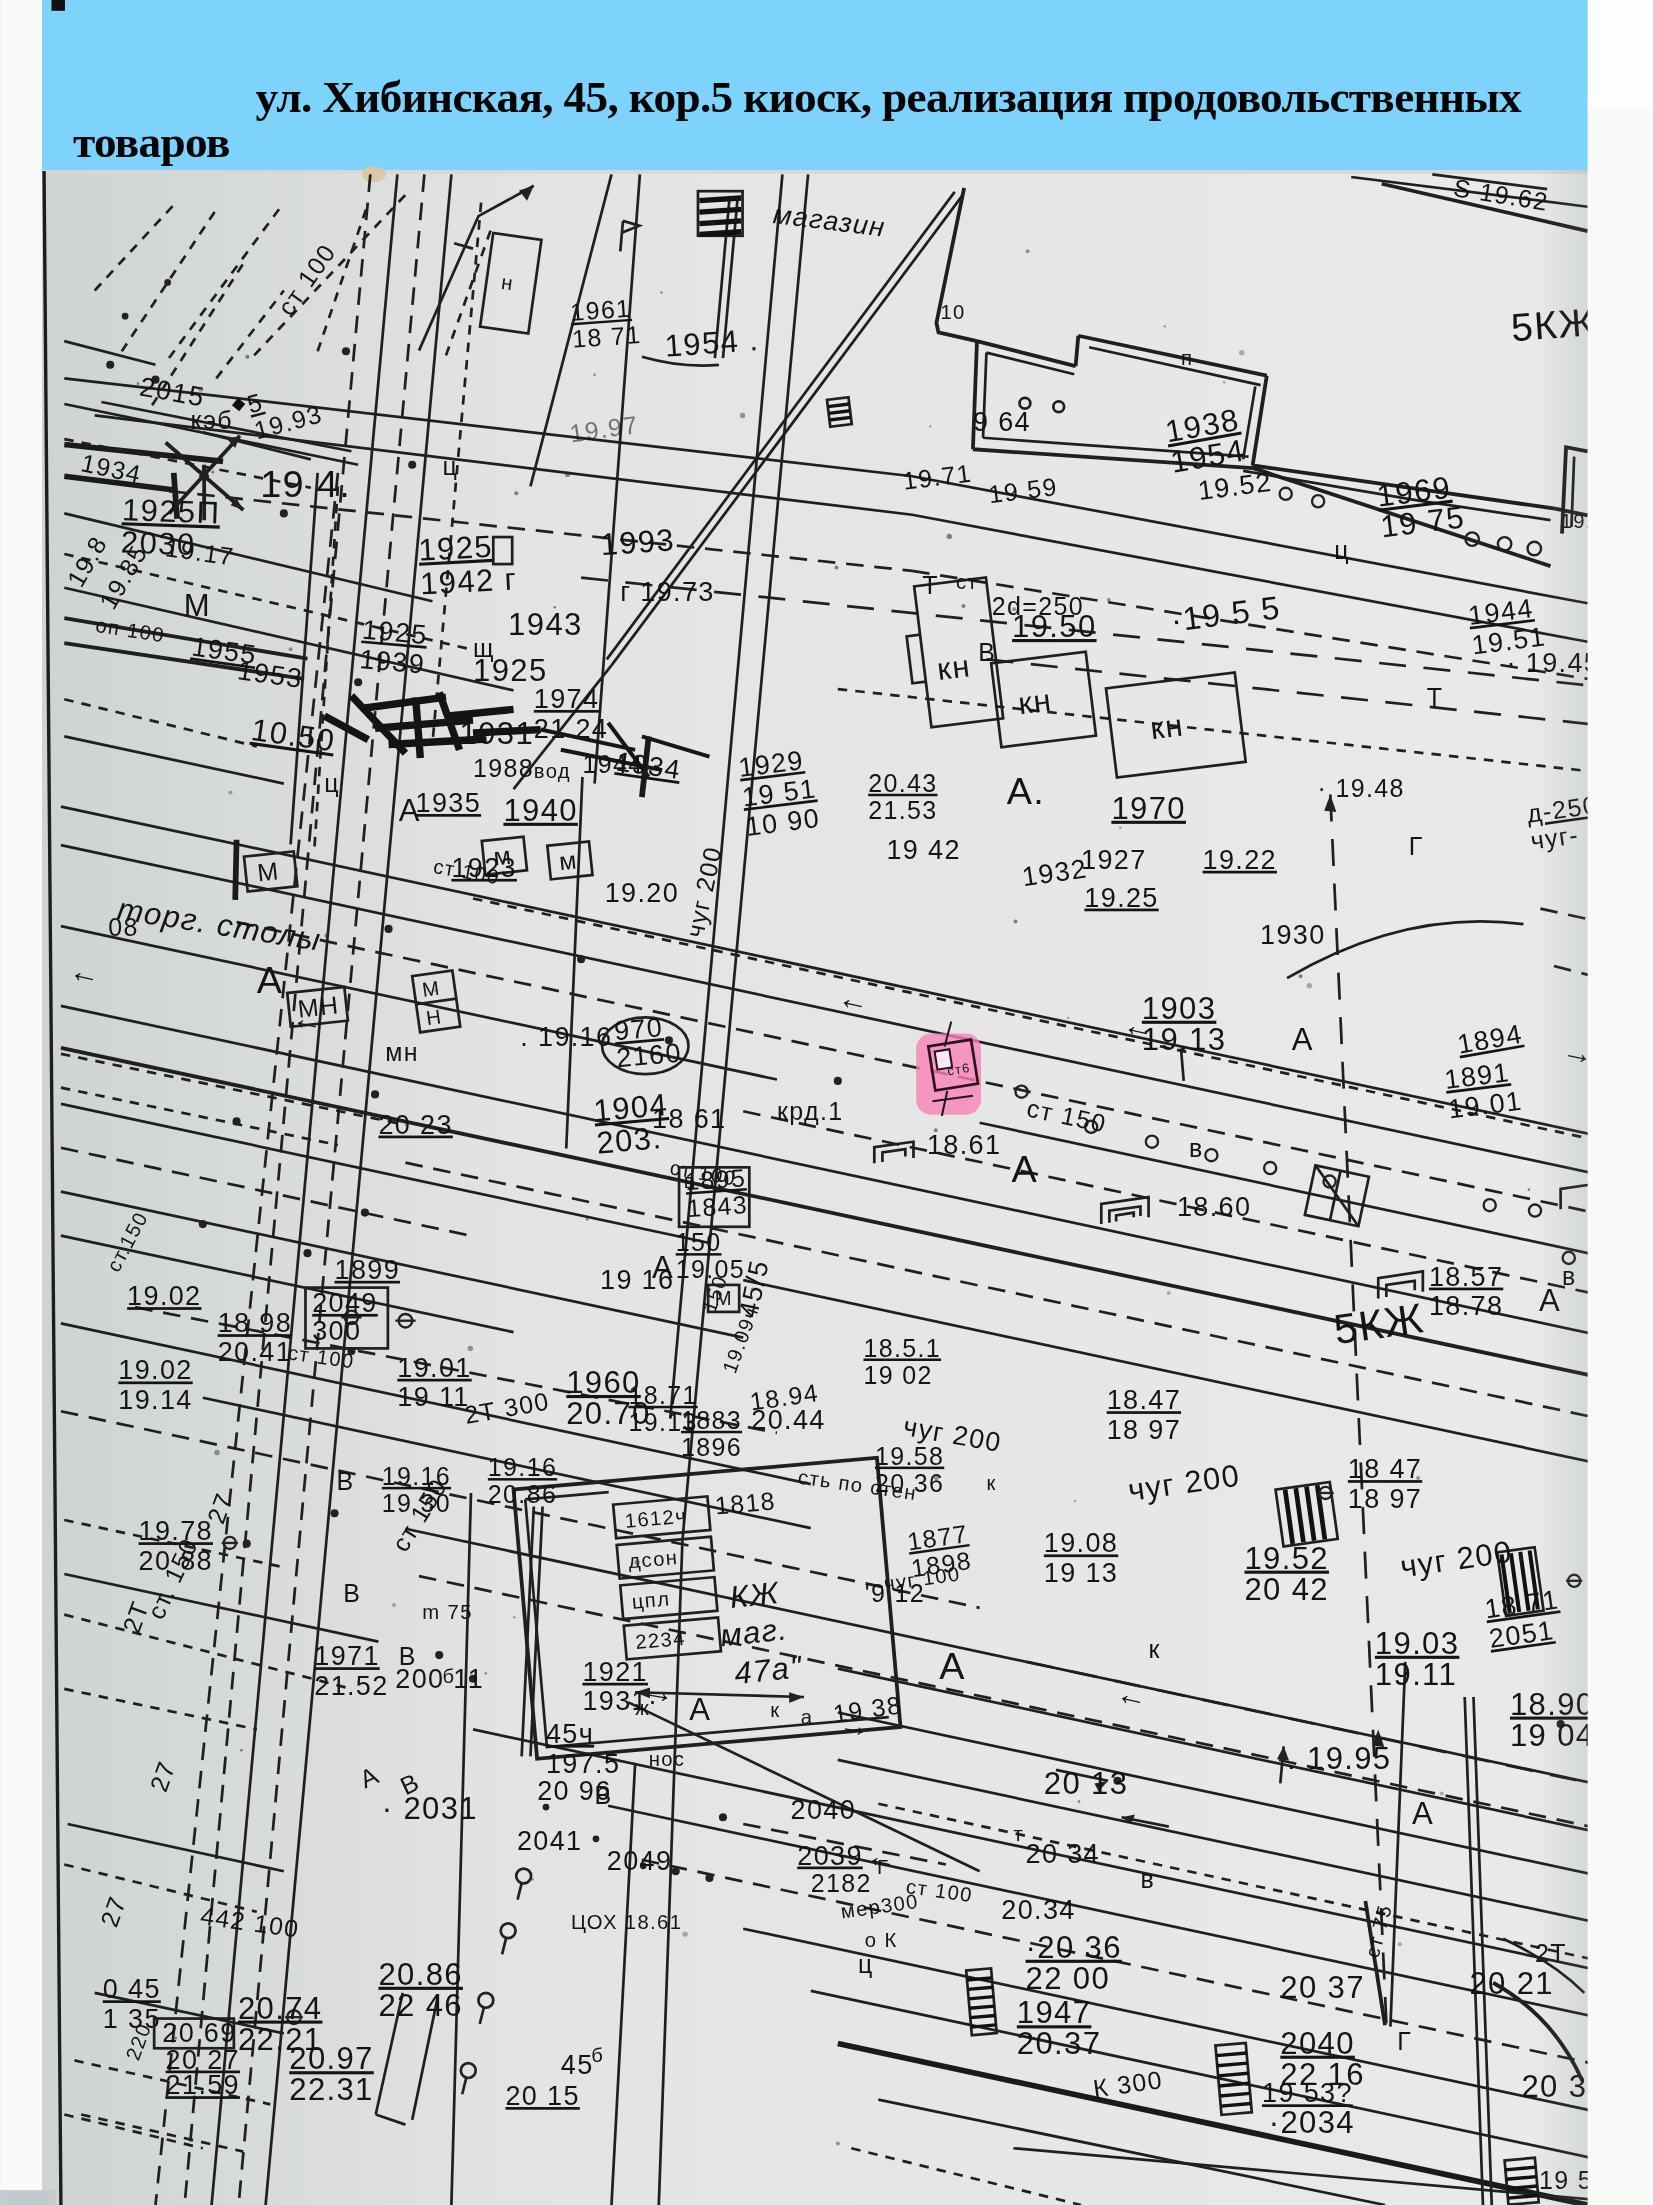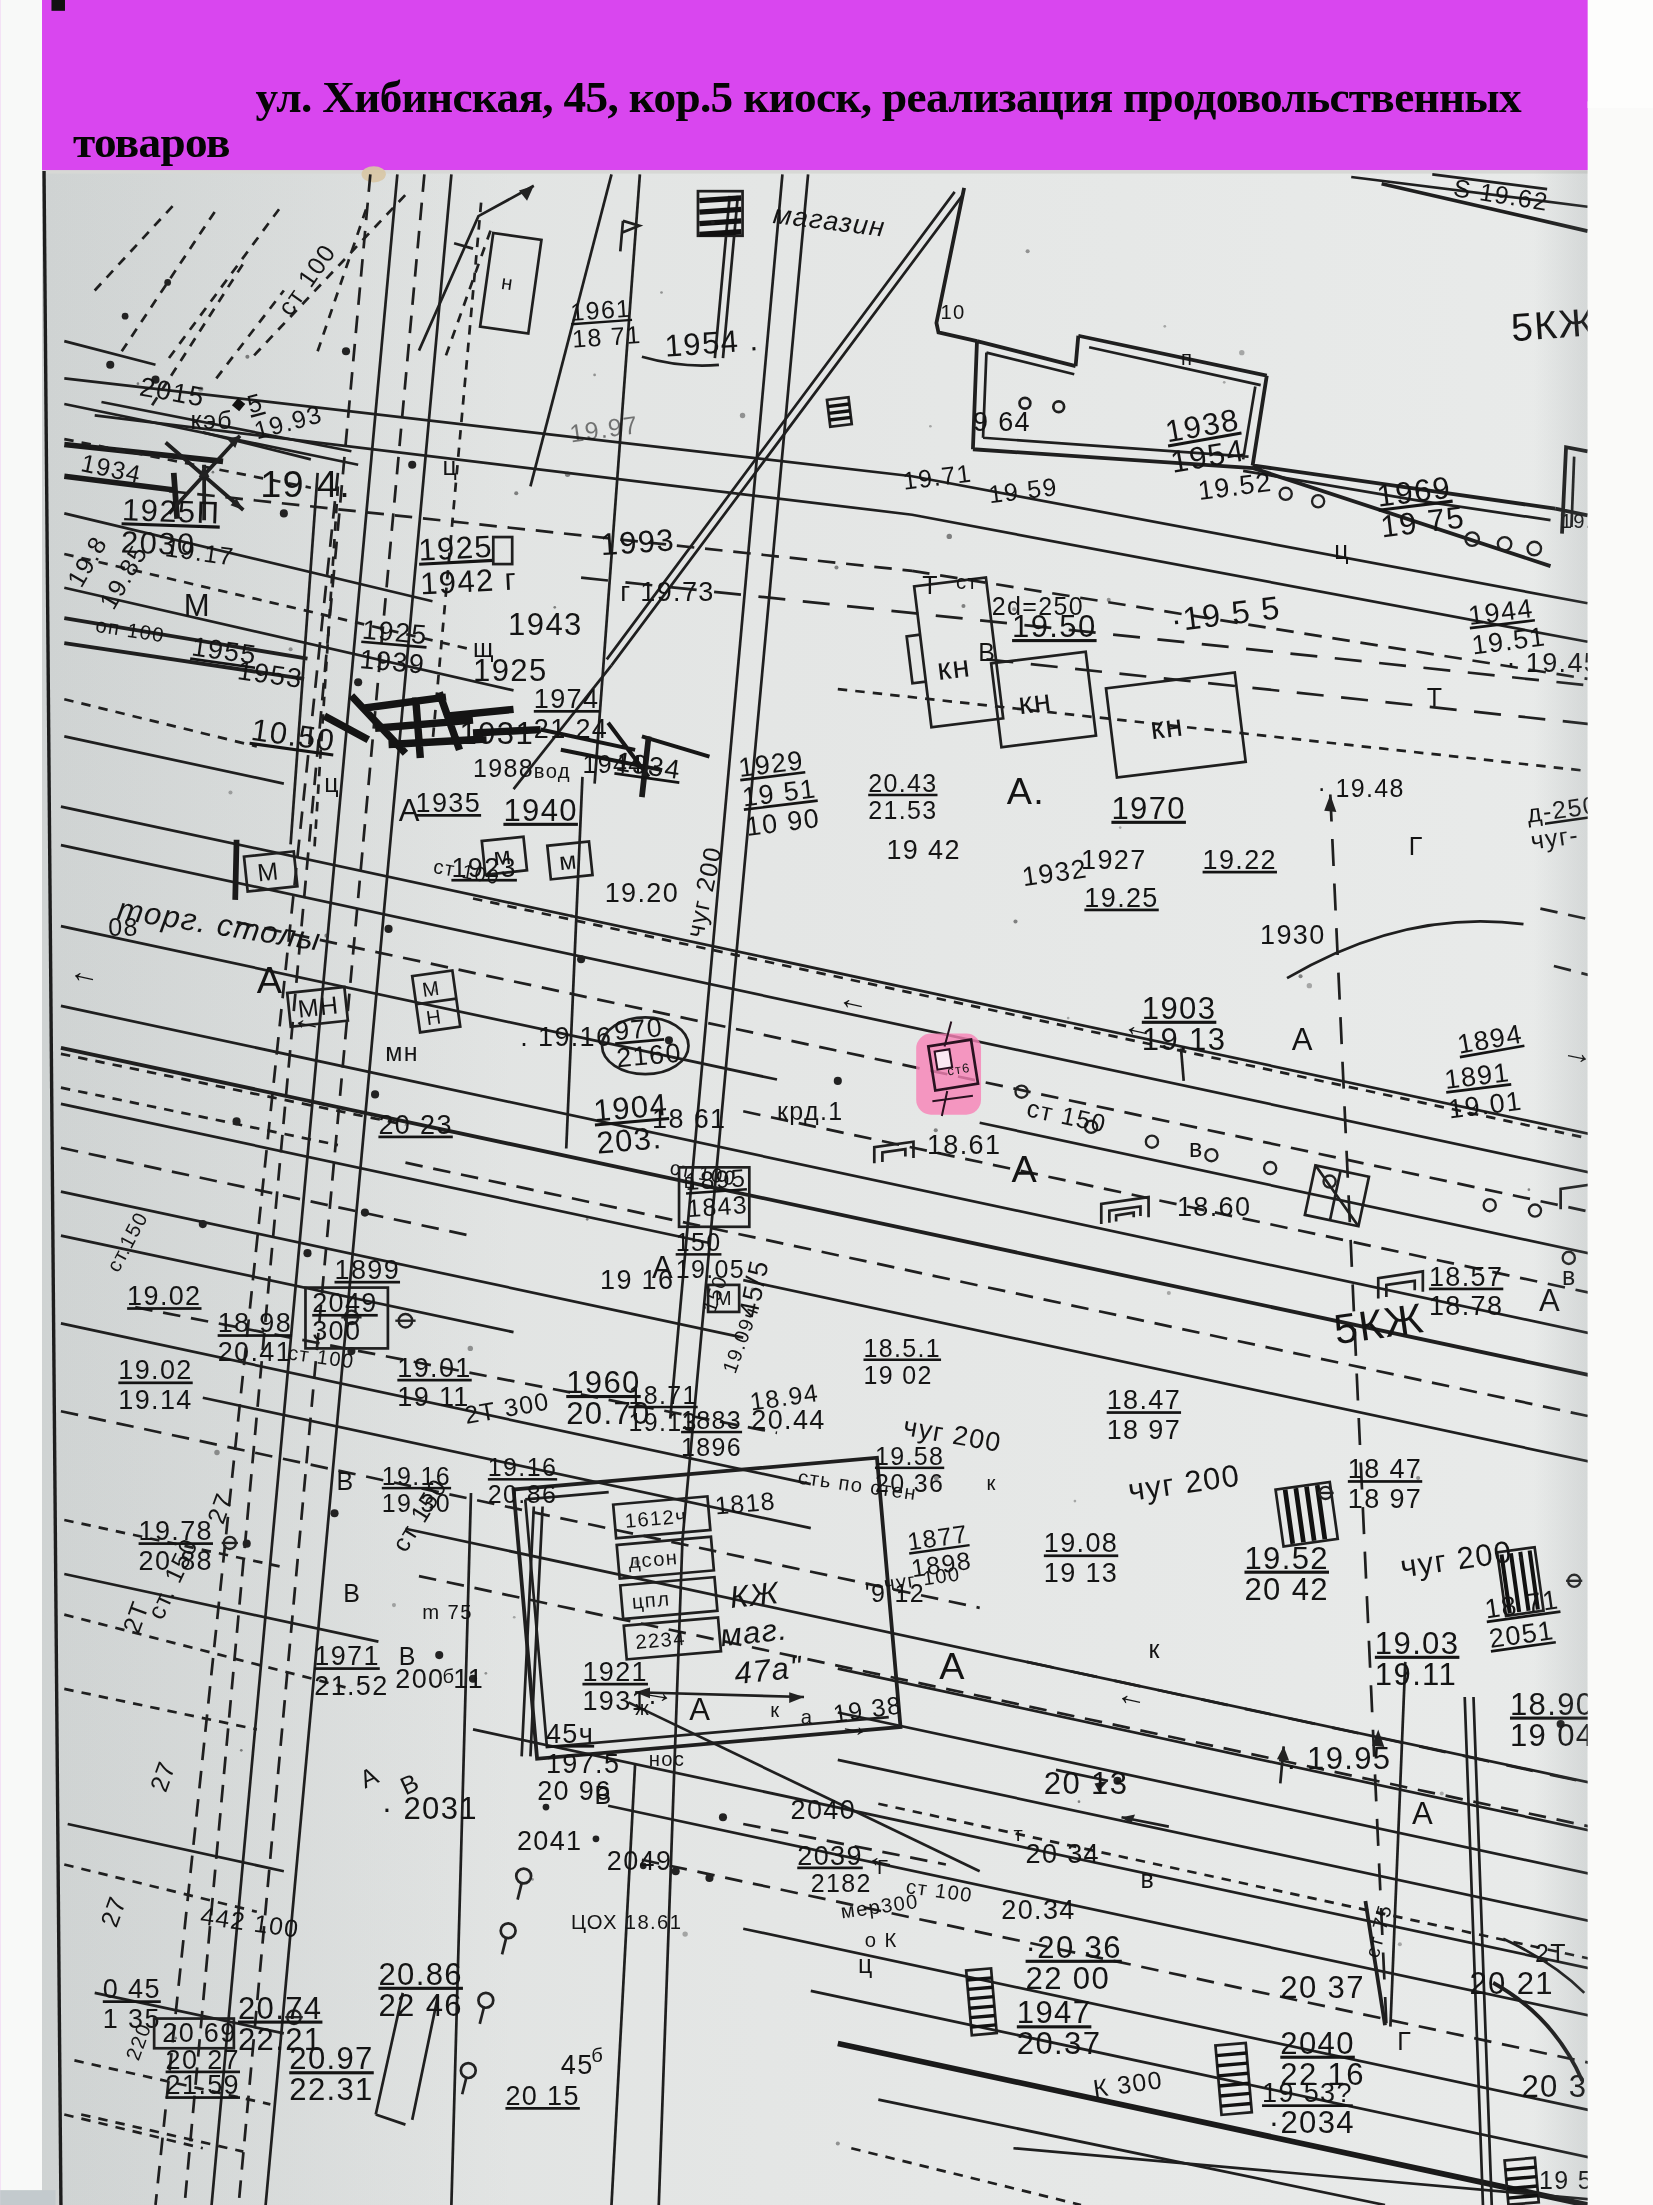--- a/index.html
+++ b/index.html
@@ -1,16 +1,16 @@
 <!DOCTYPE html>
 <html style="font-size:10.8px"><head>
 <meta charset="utf-8">
 <style>
 html,body{margin:0;padding:0;background:#ffffff;}
-#page{position:relative;width:1654px;height:2205px;overflow:hidden;background:#d946ef;}
+#page{position:relative;width:1654px;height:2205px;overflow:hidden;background:#7dd3fc;}
 svg{display:block}
 .ln{stroke:#1f1f1f;stroke-width:4;fill:none;stroke-linecap:butt}
 .l2{stroke:#1f1f1f;stroke-width:5.6;fill:none}
 .th{stroke:#1a1a1a;stroke-width:8.5;fill:none}
 .dsh{stroke-dasharray:26 16}
 .ds2{stroke-dasharray:40 26}
 .ds3{stroke-dasharray:14 12}
 text{font-family:"Liberation Sans",sans-serif;fill:#141414;letter-spacing:2px;font-weight:normal}
 .t{font-size:40px}
 .t28{font-size:30px}

